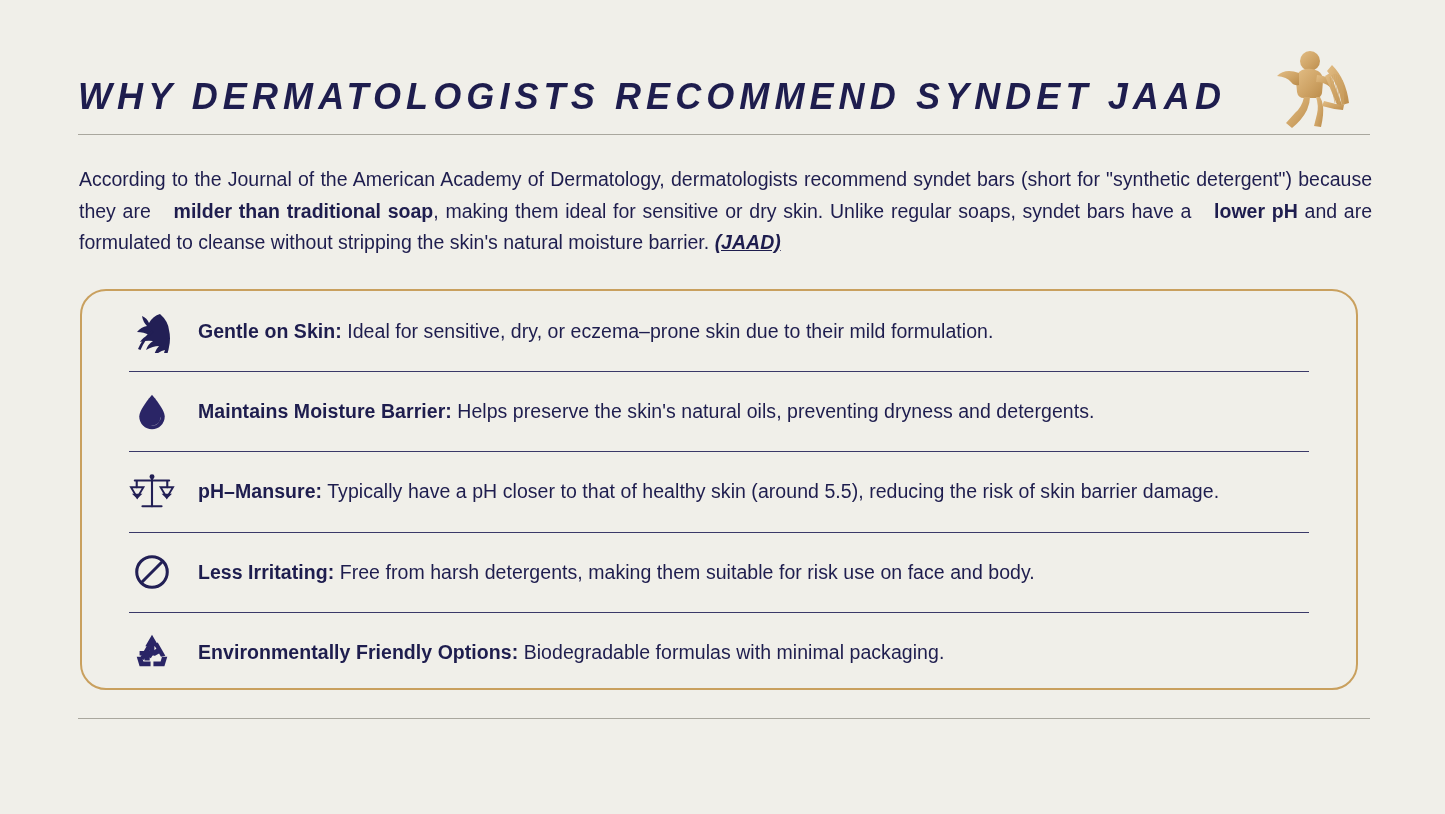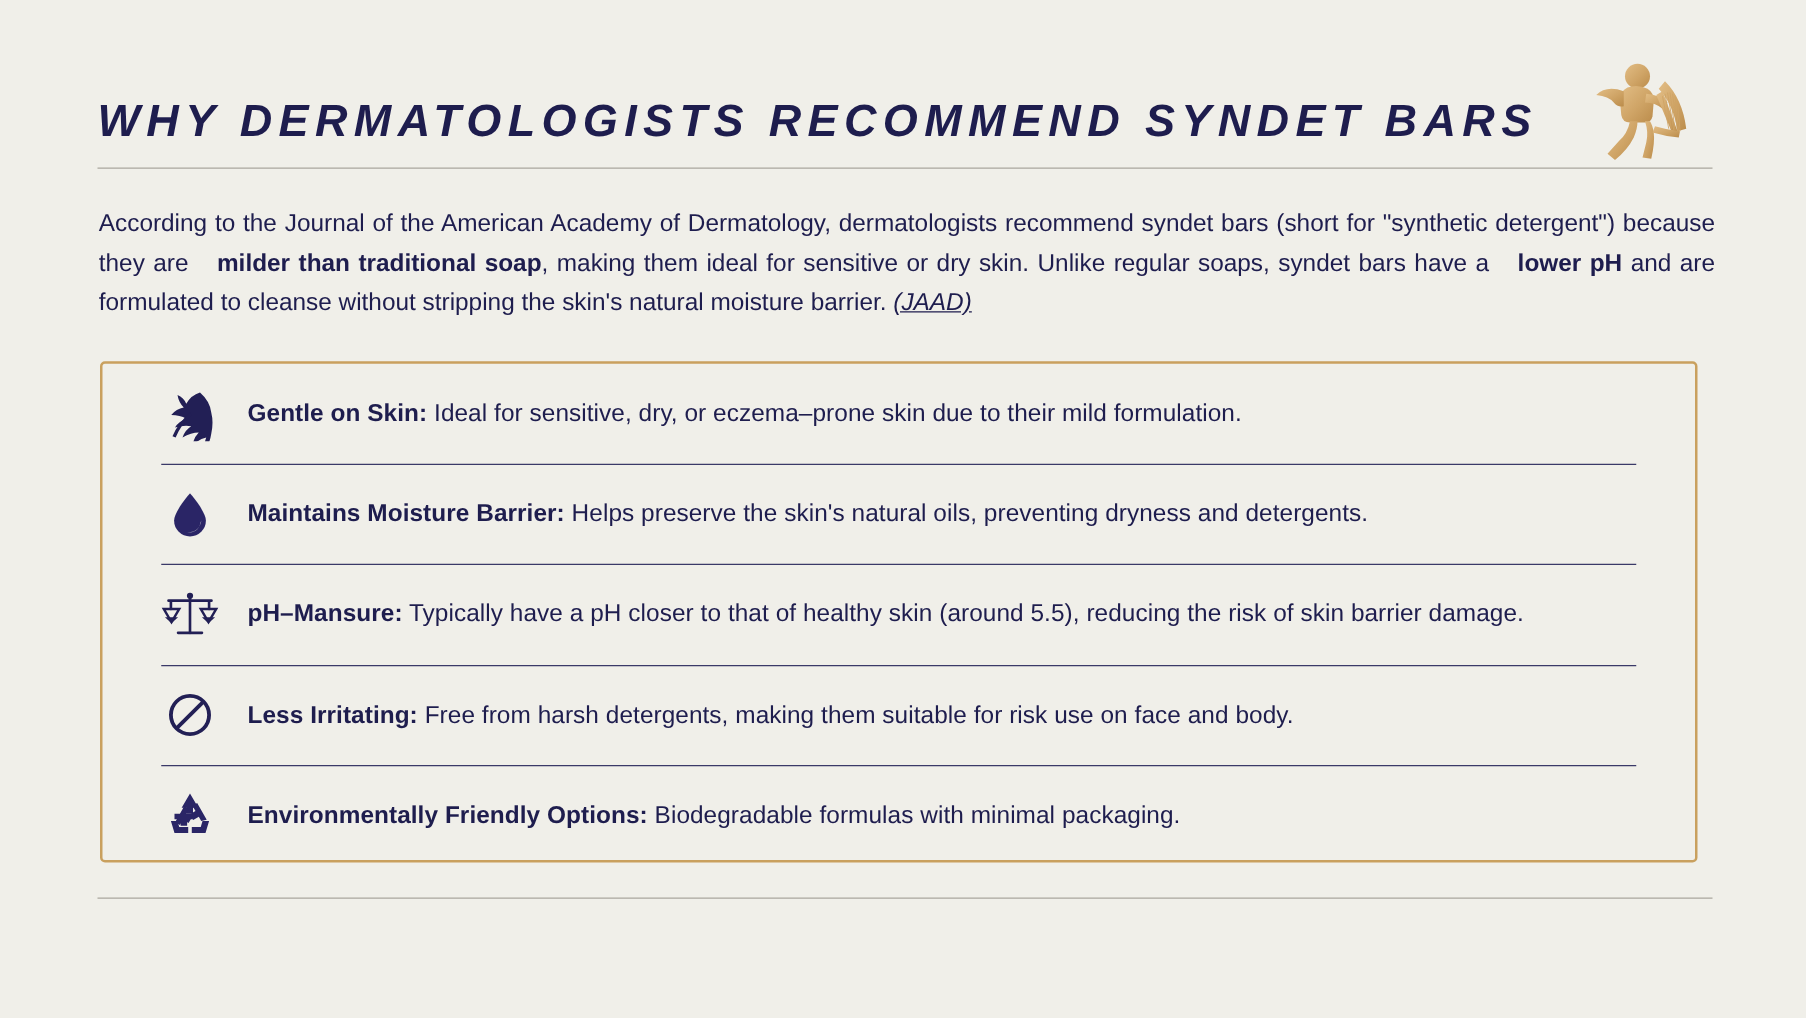--- a/index.html
+++ b/index.html
@@ -68,33 +68,33 @@
     width: 1293px;
     font-size: 19.5px;
     line-height: 31.5px;
     text-align: justify;
     color: #1e1d4e;
     font-weight: 400;
   }
   .intro b { font-weight: 700; margin-left: 16px; }
   .intro .cite {
     font-style: italic;
-    font-weight: 400;
+    font-weight: 700;
     text-decoration: underline;
   }
 
   
   .card {
     position: absolute;
     left: 80px;
     top: 289px;
     width: 1278px;
     height: 401px;
     border: 2px solid #c9a05e;
-    border-radius: 4px;
+    border-radius: 26px;
     padding: 0 34px;
   }
 
   .benefit-list {
     list-style: none;
     width: 100%;
     height: 100%;
   }
 
   .benefit-row {
@@ -180,21 +180,21 @@
     left: 2px;
     letter-spacing: 0;
   }
 </style>
 </head>
 <body>
 
 <div class="page">
 
   <div class="header">
-    <div class="page-title">WHY DERMATOLOGISTS RECOMMEND SYNDET BARS</div>
+    <div class="page-title">WHY DERMATOLOGISTS RECOMMEND SYNDET JAAD</div>
     <div class="brand-mark">
       <svg viewBox="0 0 96 88" width="96" height="88" aria-hidden="true">
         <defs>
           <linearGradient id="goldg" x1="0" y1="0" x2="1" y2="1">
             <stop offset="0%" stop-color="#e2bd85"></stop>
             <stop offset="55%" stop-color="#cfa466"></stop>
             <stop offset="100%" stop-color="#bb8c4b"></stop>
           </linearGradient>
         </defs>
         <g fill="url(#goldg)">

